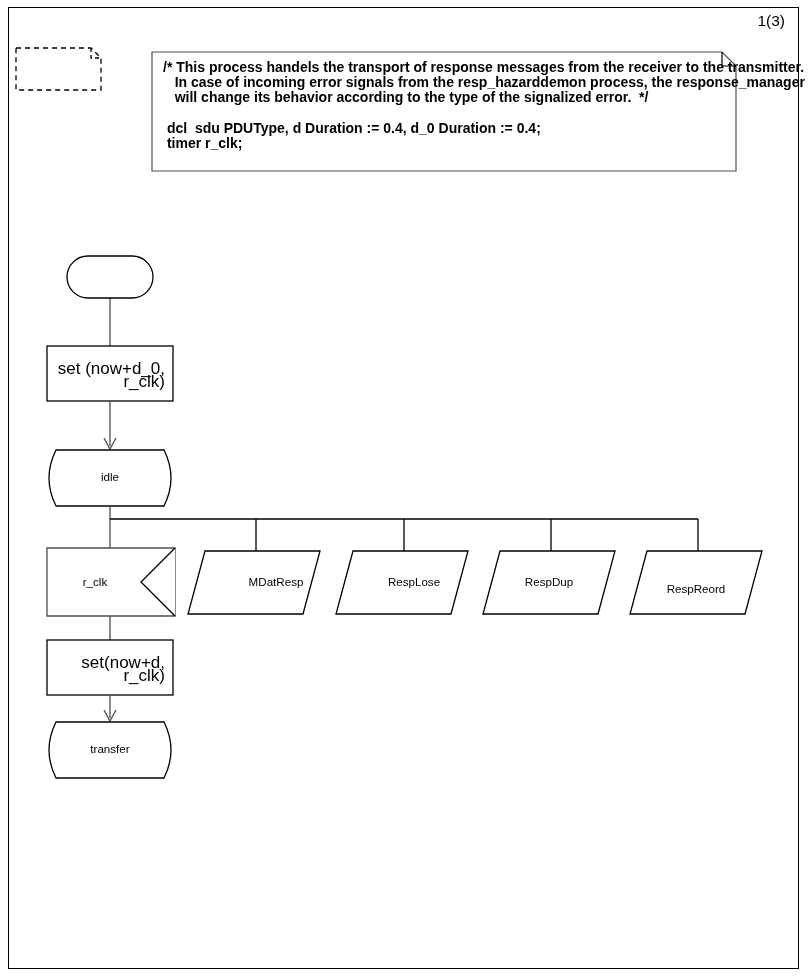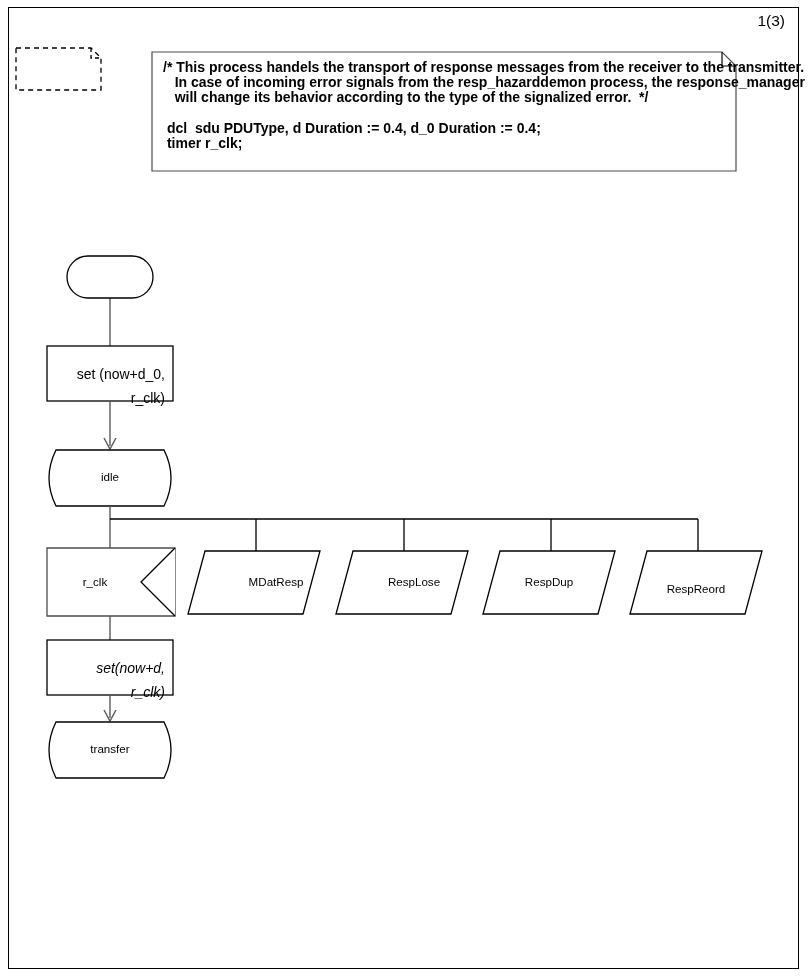--- a/index.html
+++ b/index.html
@@ -61,22 +61,22 @@
   }
   .shape-label {
     position: absolute;
     font-size: 11.6px;
     line-height: 14px;
     text-align: center;
     white-space: pre;
   }
   .task-label {
     position: absolute;
-    font-size: 14px;
-    line-height: 24px;
+    font-size: 17px;
+    line-height: 13px;
     white-space: pre;
   }
 </style>
 </head>
 <body>
 
 <div id="page">
 
   <div id="frame"></div>
 
@@ -145,18 +145,18 @@
   <div class="shape-label" style="left:50px; top:575px; width:90px;">r_clk</div>
 
   <div class="shape-label" style="left:208px; top:575px; width:136px;">MDatResp</div>
 
   <div class="shape-label" style="left:344px; top:575px; width:116px;margin-left:12px;">RespLose</div>
 
   <div class="shape-label" style="left:491px; top:575px; width:116px;">RespDup</div>
 
   <div class="shape-label" style="left:638px; top:582px; width:116px;">RespReord</div>
 
-  <div class="task-label" style="left:55px; top:656px; width:110px; text-align:right;font-style:italic;">set(now+d,
+  <div class="task-label" style="left:55px; top:656px; width:110px; text-align:right;">set(now+d,
         r_clk)</div>
 
   <div class="shape-label" style="left:47px; top:742px; width:126px;">transfer</div>
 
 </div>
 
 </body></html>

